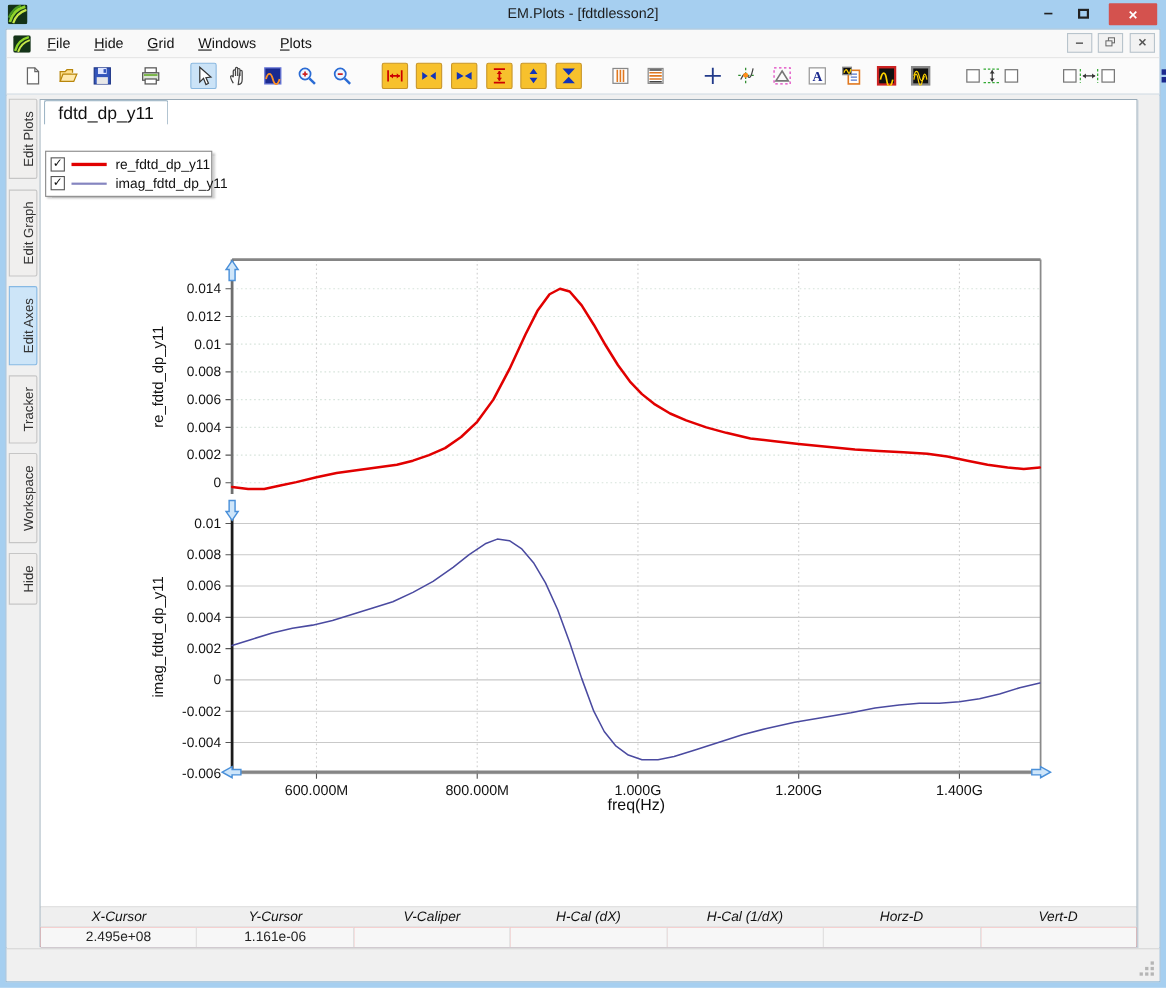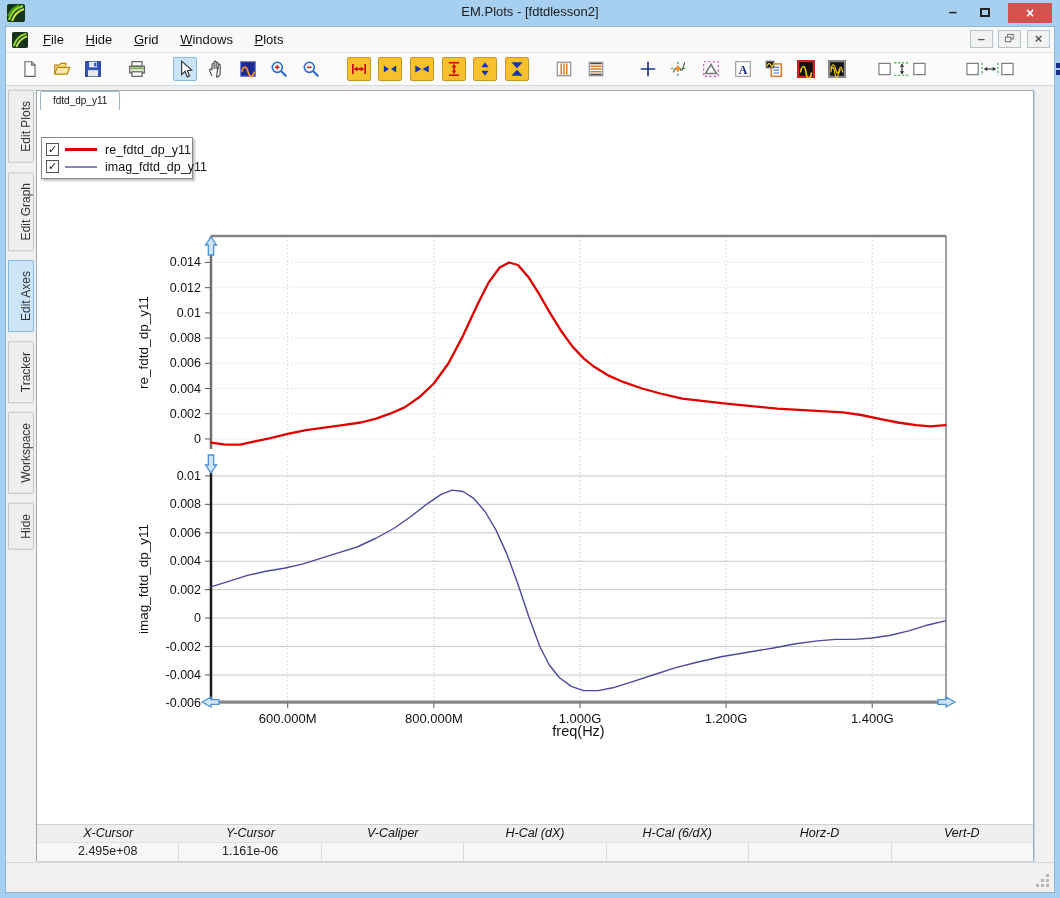--- a/index.html
+++ b/index.html
@@ -48,21 +48,21 @@
   #side-tabs { position:absolute; left:1px; top:3px; width:28px; bottom:4px; }
   .side-tab { width:26px; margin:0 0 9px 1px; background:#f0efee; border:1px solid #c6c6c6; border-radius:2px 0 0 2px;
               writing-mode:vertical-lr; transform:rotate(180deg); text-align:center; font-size:12px; color:#333; padding:10px 0; }
   .side-tab.active { background:#cde5f8; border-color:#86b9e4; }
 
   
   #child { position:absolute; left:30px; top:3px; right:20px; bottom:0; background:#fff; border:1px solid #9aabb8; box-shadow:1px 1px 0 #c9d4dc; }
 
   
   #tabbar { position:absolute; left:0; top:0; right:0; height:22px; background:#fff; }
-  #doc-tab { display:inline-block; margin-left:3px; padding:3px 12px 4px 12px; font-size:10px; color:#111;
+  #doc-tab { display:inline-block; margin-left:3px; padding:3px 12px 4px 12px; font-size:16px; color:#111;
              border:1px solid #9fb6c6; border-bottom:none; border-radius:2px 2px 0 0; background:#fff; }
 
   
   #chart-region { position:absolute; left:0; top:22px; right:0; bottom:36px; background:#fff; }
   #chart-svg { position:absolute; left:99px; top:111px; width:830px; height:530px; }
 
   
   #legend { position:absolute; left:4px; top:24px; width:152px; background:#fff; border:1px solid #888;
             box-shadow:2px 2px 2px rgba(0,0,0,.25); padding:3px 4px; }
   .legend-row { display:flex; align-items:center; height:17px; }
@@ -381,21 +381,21 @@
             </div>
           </div>
         </div>
 
         <div id="cursor-table">
           <div class="crow" id="cursor-headers">
               <div class="ccell">X-Cursor</div>
               <div class="ccell">Y-Cursor</div>
               <div class="ccell">V-Caliper</div>
               <div class="ccell">H-Cal (dX)</div>
-              <div class="ccell">H-Cal (6/dX)</div>
+              <div class="ccell">H-Cal (1/dX)</div>
               <div class="ccell">Horz-D</div>
               <div class="ccell">Vert-D</div>
             </div>
           <div class="crow" id="cursor-values">
               <div class="ccell">2.495e+08</div>
               <div class="ccell">1.161e-06</div>
               <div class="ccell"></div>
               <div class="ccell"></div>
               <div class="ccell"></div>
               <div class="ccell"></div>

